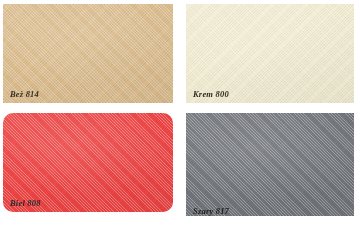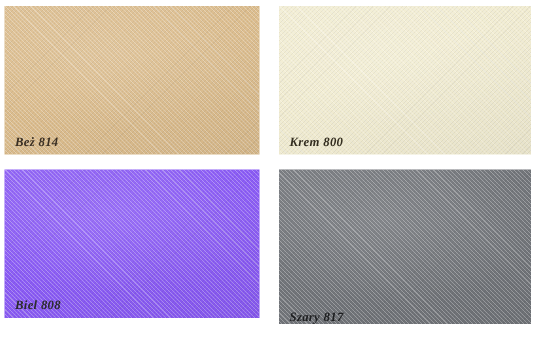--- a/index.html
+++ b/index.html
@@ -95,21 +95,21 @@
     <div class="sheen"></div>
     <div class="swatch-label" style="color: rgb(59, 48, 36);">Beż 814</div>
   </div>
 
   <div class="swatch sw-krem" style="background-color: rgb(242, 237, 210);">
     <div class="weave"></div>
     <div class="sheen"></div>
     <div class="swatch-label" style="color: rgb(51, 45, 31);">Krem 800</div>
   </div>
 
-  <div class="swatch sw-biel" style="background-color: #8b5cf6;">
+  <div class="swatch sw-biel" style="background-color: #ef4444; border-radius: 10px;">
     <div class="weave"></div>
     <div class="sheen"></div>
     <div class="swatch-label" style="color: rgb(43, 43, 45);">Biel 808</div>
   </div>
 
   <div class="swatch sw-szary" style="background-color: rgb(114, 117, 122);">
     <div class="weave"></div>
     <div class="sheen"></div>
     <div class="swatch-label" style="color: rgb(30, 31, 33);">Szary 817</div>
   </div>

